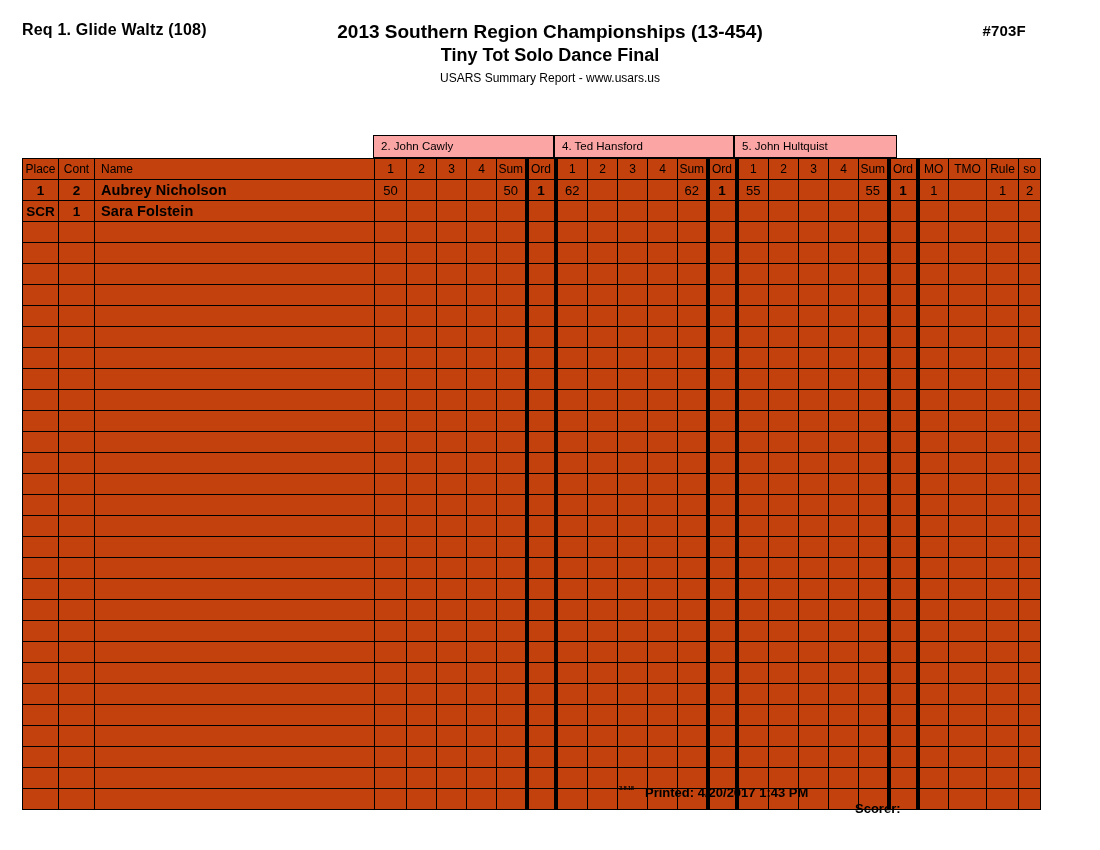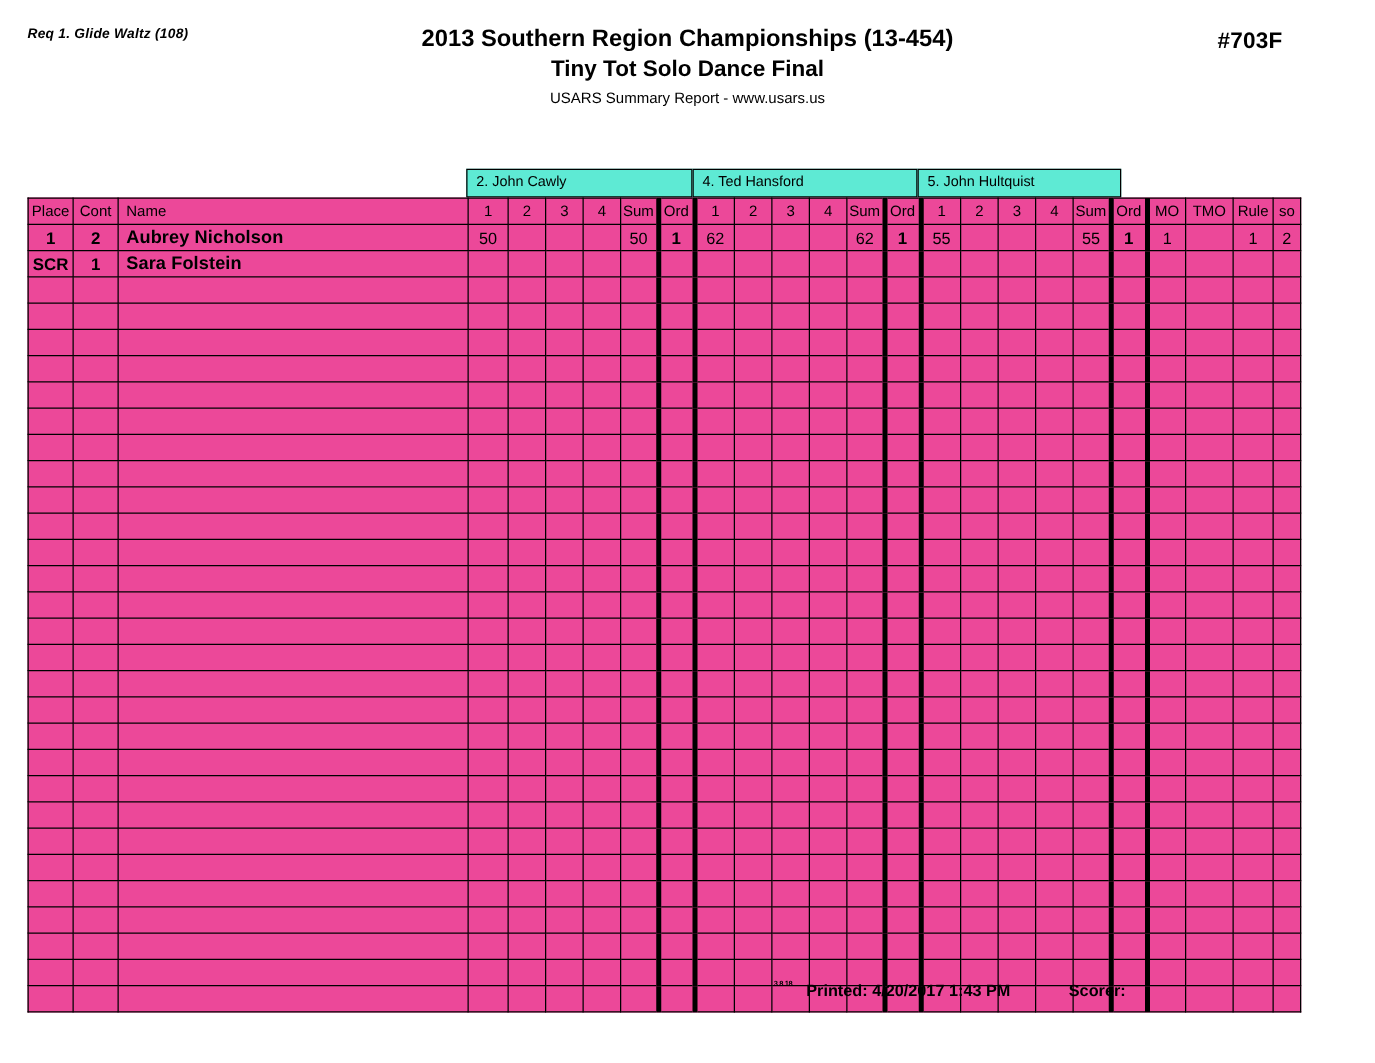--- a/index.html
+++ b/index.html
@@ -20,31 +20,30 @@
   .top-band {
     position: absolute;
     left: 0; top: 0;
     width: 1100px;
     height: 130px;
   }
   .req-label {
     position: absolute;
     left: 22px;
     top: 21px;
-    font-size: 11px;
+    font-size: 16px;
     font-weight: bold;
     letter-spacing: 0.2px;
     white-space: nowrap;
-    font-style: italic;
   }
   .event-code {
     position: absolute;
     right: 74px;
     top: 22px;
-    font-size: 18px;
+    font-size: 15px;
     font-weight: bold;
     letter-spacing: 0.2px;
     white-space: nowrap;
   }
   .title-stack {
     position: absolute;
     left: 0;
     top: 20px;
     width: 1100px;
     text-align: center;
@@ -79,32 +78,32 @@
   .judge-band {
     position: absolute;
     top: 135px;
     height: 23px;
     border: 1.5px solid #000;
     box-sizing: border-box;
     font-size: 11.5px;
     line-height: 20px;
     padding-left: 7px;
     white-space: nowrap;
-    background: #5eead4;
+    background: #fca5a5;
   }
 
   
   .grid {
     position: absolute;
     left: 22px;
     top: 158px;
     width: 1012px;
     border-collapse: collapse;
     table-layout: fixed;
-    background: #ec4899;
+    background: #c2410c;
   }
   .grid td, .grid th {
     border: 1px solid #000;
     padding: 0;
     height: 20px;
     font-size: 12.5px;
     font-weight: normal;
     text-align: center;
     vertical-align: middle;
     overflow: hidden;
@@ -171,21 +170,21 @@
     position: absolute;
     left: 645px;
     top: 2px;
     font-size: 13px;
     font-weight: bold;
     white-space: nowrap;
   }
   .scorer {
     position: absolute;
     left: 855px;
-    top: 2px;
+    top: 18px;
     font-size: 13px;
     font-weight: bold;
     white-space: nowrap;
   }
 </style>
 </head>
 <body>
 
 <div class="top-band">
   <div class="req-label">Req 1.  Glide Waltz (108)</div>

